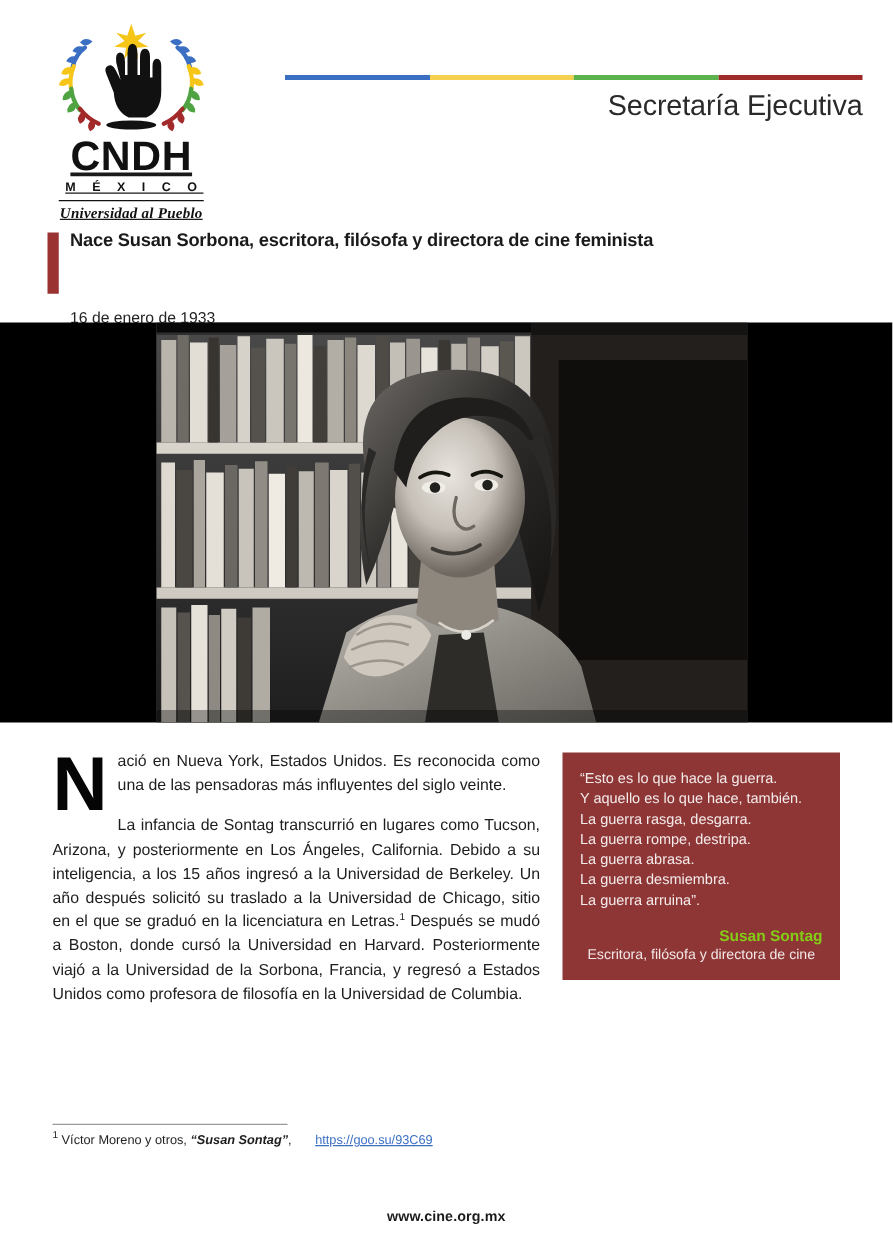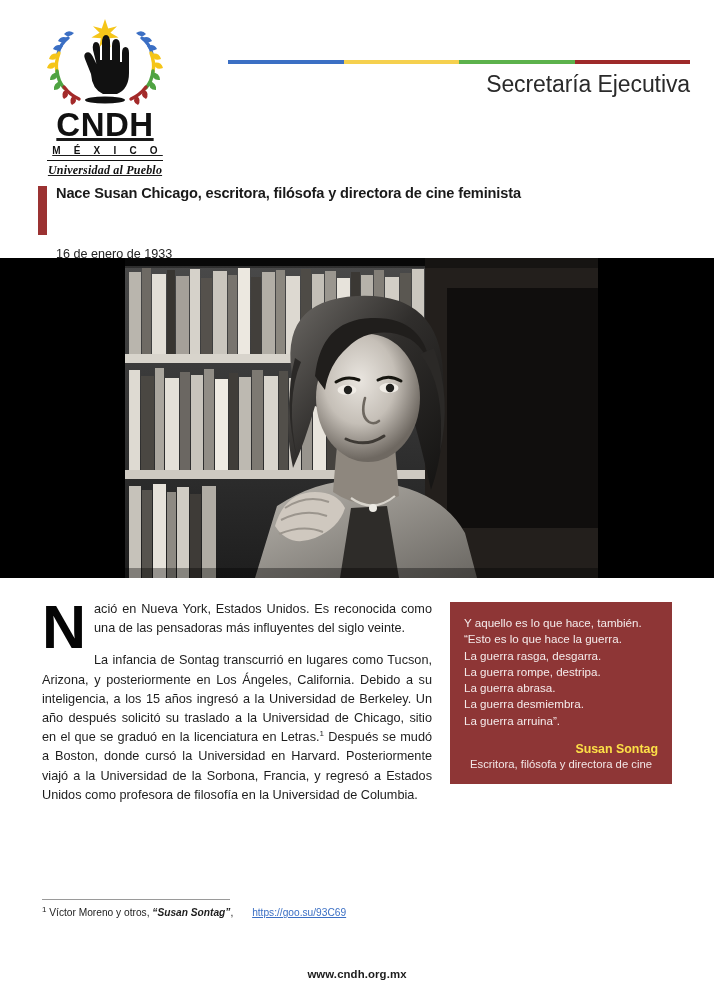--- a/index.html
+++ b/index.html
@@ -174,21 +174,21 @@
     font-size: 11.6px;
     line-height: 16.3px;
     color: #f4eaea;
   }
   .quote-lines span { display: block; white-space: nowrap; }
   .quote-author {
     margin-top: 13px;
     text-align: right;
     font-size: 12.4px;
     font-weight: bold;
-    color: #fde047;
+    color: #84cc16;
   }
   .quote-role {
     margin-top: 2px;
     text-align: center;
     font-size: 11.3px;
     color: #f2e6e6;
   }
 
   .dropcap {
     float: left;
@@ -306,21 +306,21 @@
       <i style="background:#F5D04E"></i>
       <i style="background:#5CB24C"></i>
       <i style="background:#9E2A2A"></i>
     </div>
     <div class="header-sub-title">Secretaría Ejecutiva</div>
   </div>
 </div>
 
 <div class="title-block">
   <div class="title-accent"></div>
-  <div class="title-heading">Nace Susan Chicago, escritora, filósofa y directora de cine feminista</div>
+  <div class="title-heading">Nace Susan Sorbona, escritora, filósofa y directora de cine feminista</div>
   <div class="title-date">16 de enero de 1933</div>
 </div>
 
 <div class="photo-band">
   <div class="photo-frame">
     <svg class="photo-svg" viewBox="0 0 473 320" preserveAspectRatio="xMidYMid slice">
       <defs>
         <linearGradient id="shelfG" x1="0" y1="0" x2="0" y2="1">
           <stop offset="0%" stop-color="#4a4a4a"></stop>
           <stop offset="100%" stop-color="#1e1e1e"></stop>
@@ -453,22 +453,22 @@
       <rect x="0" y="0" width="473" height="10" fill="#000000" opacity="0.35"></rect>
       <rect x="0" y="310" width="473" height="10" fill="#000000" opacity="0.35"></rect>
     </svg>
   </div>
 </div>
 
 <div class="article">
 
   <div class="quote-card">
     <div class="quote-lines">
+      <span>“Esto es lo que hace la guerra.</span>
       <span>Y aquello es lo que hace, también.</span>
-      <span>“Esto es lo que hace la guerra.</span>
       <span>La guerra rasga, desgarra.</span>
       <span>La guerra rompe, destripa.</span>
       <span>La guerra abrasa.</span>
       <span>La guerra desmiembra.</span>
       <span>La guerra arruina”.</span>
     </div>
     <div class="quote-author">Susan Sontag</div>
     <div class="quote-role">Escritora, filósofa y directora de cine</div>
   </div>
 
@@ -476,14 +476,14 @@
 
   <p class="body-p tight"><span>La infancia de Sontag transcurrió en lugares como Tucson, Arizona, y posteriormente en Los Ángeles, California. Debido a su inteligencia, a los 15 años ingresó a la Universidad de Berkeley. Un año después solicitó su traslado a la Universidad de Chicago, sitio en el que se graduó en la licenciatura en Letras.</span><sup class="fn">1</sup><span> Después se mudó a Boston, donde cursó la Universidad en Harvard. Posteriormente viajó a la Universidad de la Sorbona, Francia, y regresó a Estados Unidos como profesora de filosofía en la Universidad de Columbia.</span></p>
 </div>
 
 <div class="footnote-wrap">
   <div class="footnote-rule"></div>
   <div class="footnote-text"><sup class="fn">1</sup><span> Víctor Moreno y otros, </span><span class="ital">“Susan Sontag”</span><span>, </span><a class="footnote-link" href="#">https://goo.su/93C69</a></div>
 </div>
 
 <div class="footer">
-  <span class="footer-url">www.cndh.org.mx</span>
+  <span class="footer-url">www.cine.org.mx</span>
 </div>
 
 </body></html>

